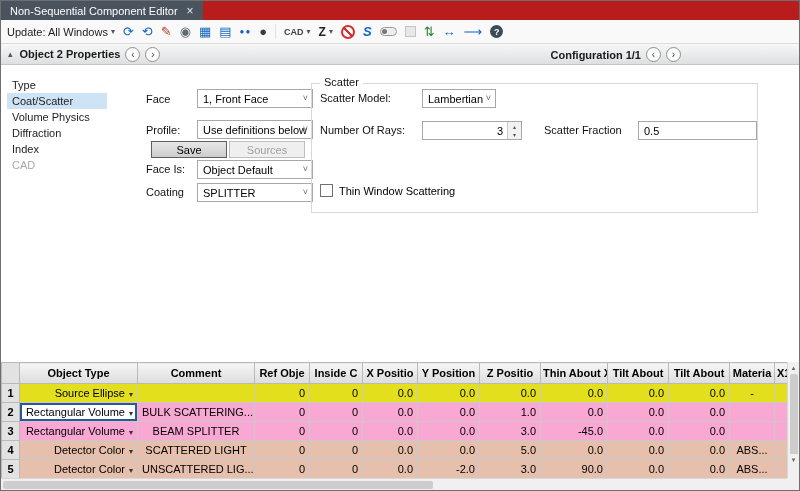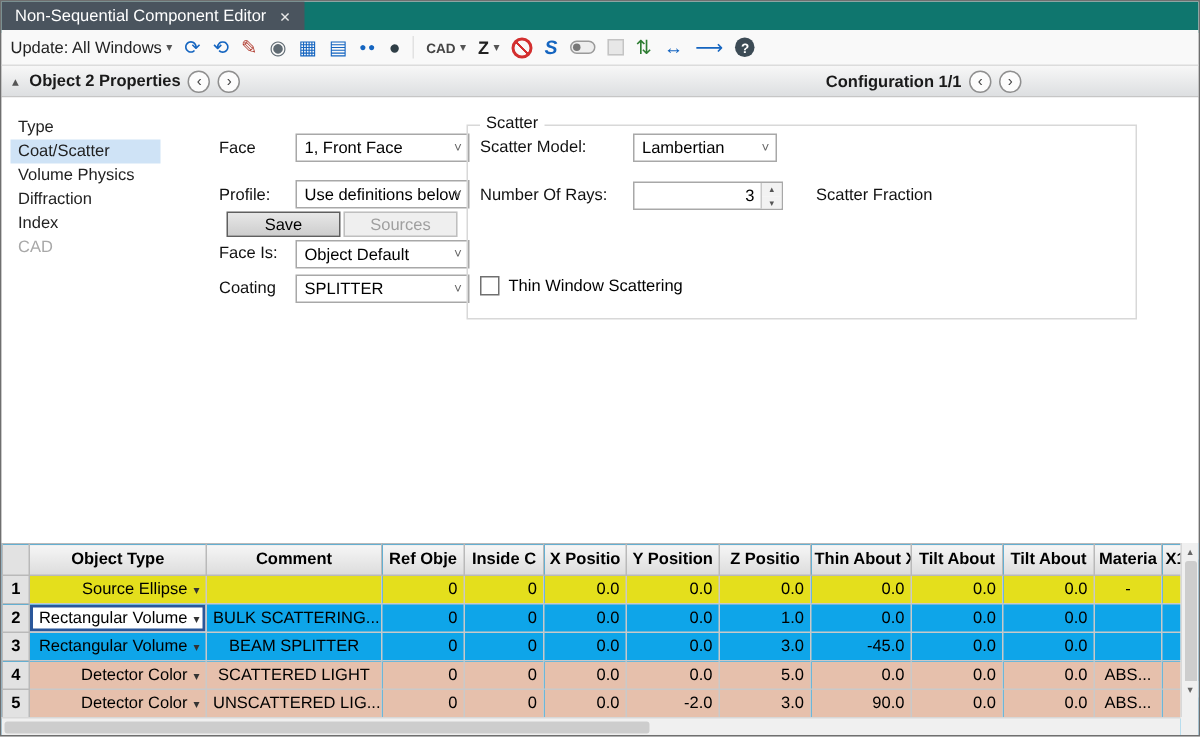--- a/index.html
+++ b/index.html
@@ -1,20 +1,20 @@
 <!DOCTYPE html>
 <html><head>
 <meta charset="utf-8">
 <style>
 *{box-sizing:border-box;margin:0;padding:0}
 html,body{background:#9a9a9a}
 body{font-family:"Liberation Sans",sans-serif}
 .window{position:relative;width:800px;height:491px;background:#fff;border:1px solid #6f6f6f;overflow:hidden;margin:0 auto}
 
-.tabstrip{position:absolute;left:0;top:0;right:0;height:21px;background:#0f766e;display:flex}
+.tabstrip{position:absolute;left:0;top:0;right:0;height:21px;background:#b91c1c;display:flex}
 .tab{display:flex;align-items:center;gap:9px;background:#4a545e;color:#fff;font-size:11px;padding:0 9px;height:19px;cursor:pointer}
 .tab-close{color:#e8e8e8;font-size:12px;line-height:1}
 
 .toolbar{position:absolute;left:0;top:19px;right:0;height:24px;background:#f9f9f9;border-bottom:1px solid #dcdcdc;display:flex;align-items:center;gap:8px;padding:0 6px;font-size:11px;color:#222}
 .tb-text{display:flex;align-items:center;cursor:pointer}
 .tb-caret{font-size:8px;color:#555;margin-left:3px}
 .tb-icon{font-size:13px;line-height:1;cursor:pointer}
 .tb-dots{font-size:8px;letter-spacing:1px}
 .z-bold{font-weight:bold;font-size:12px}
 .sep{width:1px;height:15px;background:#e2e2e2}
@@ -43,21 +43,21 @@
 .groupbox{position:absolute;left:310px;top:18px;width:447px;height:130px;border:1px solid #d8d8d8}
 .group-title{position:absolute;top:-8px;left:8px;background:#fff;padding:0 4px;font-size:11px;color:#111}
 .spin{position:absolute;height:19px;border:1px solid #a8a8a8;background:#fff;font-size:11px}
 .spin-value{position:absolute;left:0;right:15px;top:0;bottom:0;display:flex;align-items:center;justify-content:flex-end;padding-right:3px}
 .spin-btns{position:absolute;right:0;top:0;bottom:0;width:14px;border-left:1px solid #c9c9c9;display:flex;flex-direction:column}
 .spin-btn{flex:1;display:flex;align-items:center;justify-content:center;font-size:6px;color:#555;background:#f2f2f2;cursor:pointer}
 .textbox{position:absolute;height:19px;border:1px solid #a8a8a8;background:#fff;font-size:11px;display:flex;align-items:center;padding:0 5px}
 .checkrow{position:absolute;display:flex;align-items:center;gap:6px;font-size:11px;cursor:pointer}
 .checkbox{width:13px;height:13px;border:1px solid #707070;background:#fff}
 
-.table-area{position:absolute;left:0;top:361px;right:0;bottom:0;background:#0ea5e9}
+.table-area{position:absolute;left:0;top:361px;right:0;bottom:0;background:#f9a8d4}
 table.sheet{border-collapse:collapse;table-layout:fixed;width:788px;font-size:11px;color:#000}
 .sheet th{height:21px;background:linear-gradient(#f6f6f6,#dcdcdc);border:1px solid #b9b9b9;font-weight:bold;text-align:center;overflow:hidden;white-space:nowrap;padding:0 2px}
 .sheet td{height:19px;border:1px solid #c9c9c9;overflow:hidden;white-space:nowrap;padding:0 4px;background:transparent;cursor:cell}
 .c-num{background:#e2e2e2 !important;text-align:center;font-weight:bold;border:1px solid #b9b9b9 !important;padding:0 !important}
 .c-type{text-align:right}
 .c-type .dd{margin-left:4px;font-size:8px;color:#333}
 .c-comment{text-align:center}
 .c-val{text-align:right}
 .c-mat{text-align:center}
 .sel{box-shadow:inset 0 0 0 2px #2a579a;background:#fff !important}
@@ -161,35 +161,38 @@
     <div class="flabel" style="left:145px;top:118px">Coating</div>
     <div class="combo" style="left:196px;top:118px;width:116px">
       <span>SPLITTER</span>
       <span class="combo-caret">˅</span>
     </div>
 
     <div class="groupbox">
       <span class="group-title">Scatter</span>
 
       <div class="flabel" style="left:8px;top:5px">Scatter Model:</div>
-      <div class="combo" style="left:110px;top:5px;width:96px">
+      <div class="combo" style="left:110px;top:5px;width:74px">
         <span>Lambertian</span>
         <span class="combo-caret">˅</span>
       </div>
 
       <div class="flabel" style="left:8px;top:37px">Number Of Rays:</div>
       <div class="spin" style="left:110px;top:37px;width:100px">
         <span class="spin-value">3</span>
         <span class="spin-btns">
           <span class="spin-btn">▴</span>
           <span class="spin-btn">▾</span>
         </span>
       </div>
 
       <div class="flabel" style="left:232px;top:37px">Scatter Fraction</div>
+      <div class="textbox" style="left:326px;top:37px;width:119px">
+        <span>0.5</span>
+      </div>
 
       <div class="checkrow" style="left:8px;top:100px">
         <span class="checkbox"></span>
         <span>Thin Window Scattering</span>
       </div>
     </div>
   </div>
 
   <div class="table-area">
     <table class="sheet">

